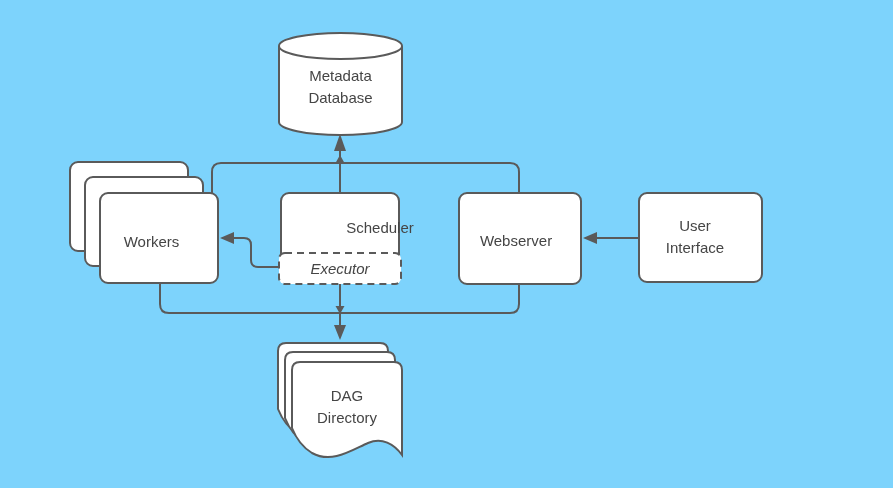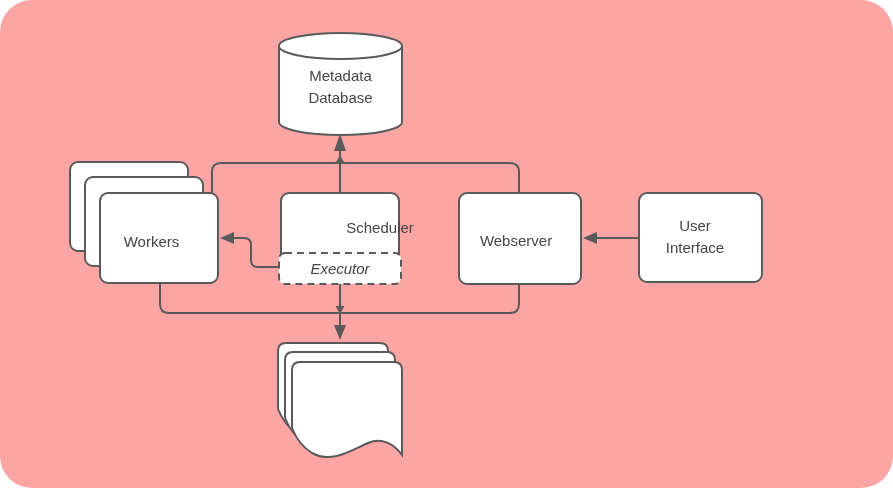--- a/index.html
+++ b/index.html
@@ -1,23 +1,22 @@
 <!DOCTYPE html>
 <html><head>
 <meta charset="utf-8">
 <style>
   html, body { margin: 0; padding: 0; background: #ffffff; }
   .canvas {
     position: relative;
     width: 893px;
     height: 488px;
-    background: #fca5a5;
+    background: #7dd3fc;
     overflow: hidden;
     font-family: "Liberation Sans", sans-serif;
-    border-radius: 32px;
   }
   .canvas svg { position: absolute; left: 0; top: 0; }
   .label {
     position: absolute;
     font-size: 15px;
     line-height: 22px;
     color: #454545;
     text-align: center;
     white-space: pre-line;
     pointer-events: none;
@@ -81,14 +80,16 @@
   </svg>
 
   <div class="label" style="left:279px; top:65px;  width:123px;">Metadata
 Database</div>
   <div class="label" style="left:100px; top:231px; width:103px;">Workers</div>
   <div class="label" style="left:281px; top:217px; width:118px;padding-left:40px;">Scheduler</div>
   <div class="label" style="left:279px; top:258px; width:122px;font-style:italic;">Executor</div>
   <div class="label" style="left:459px; top:230px; width:114px;">Webserver</div>
   <div class="label" style="left:639px; top:215px; width:112px;">User
 Interface</div>
+  <div class="label" style="left:292px; top:385px; width:110px;">DAG
+Directory</div>
 
 </div>
 
 </body></html>

